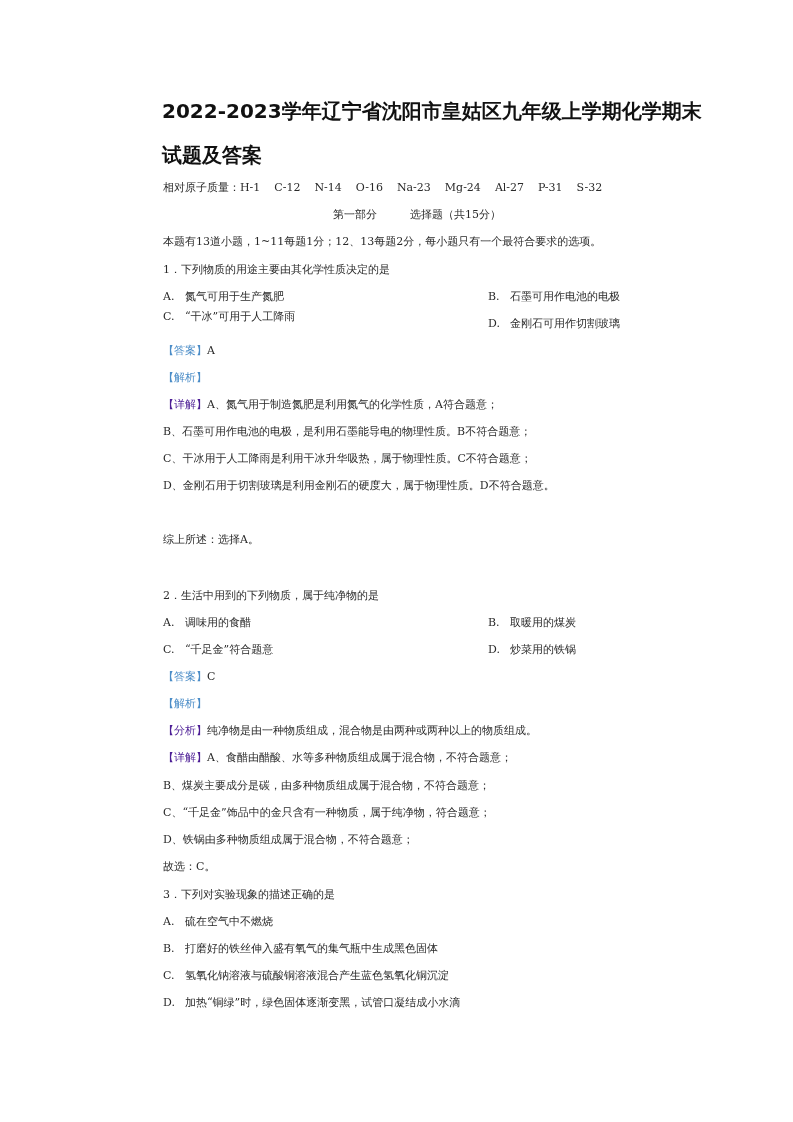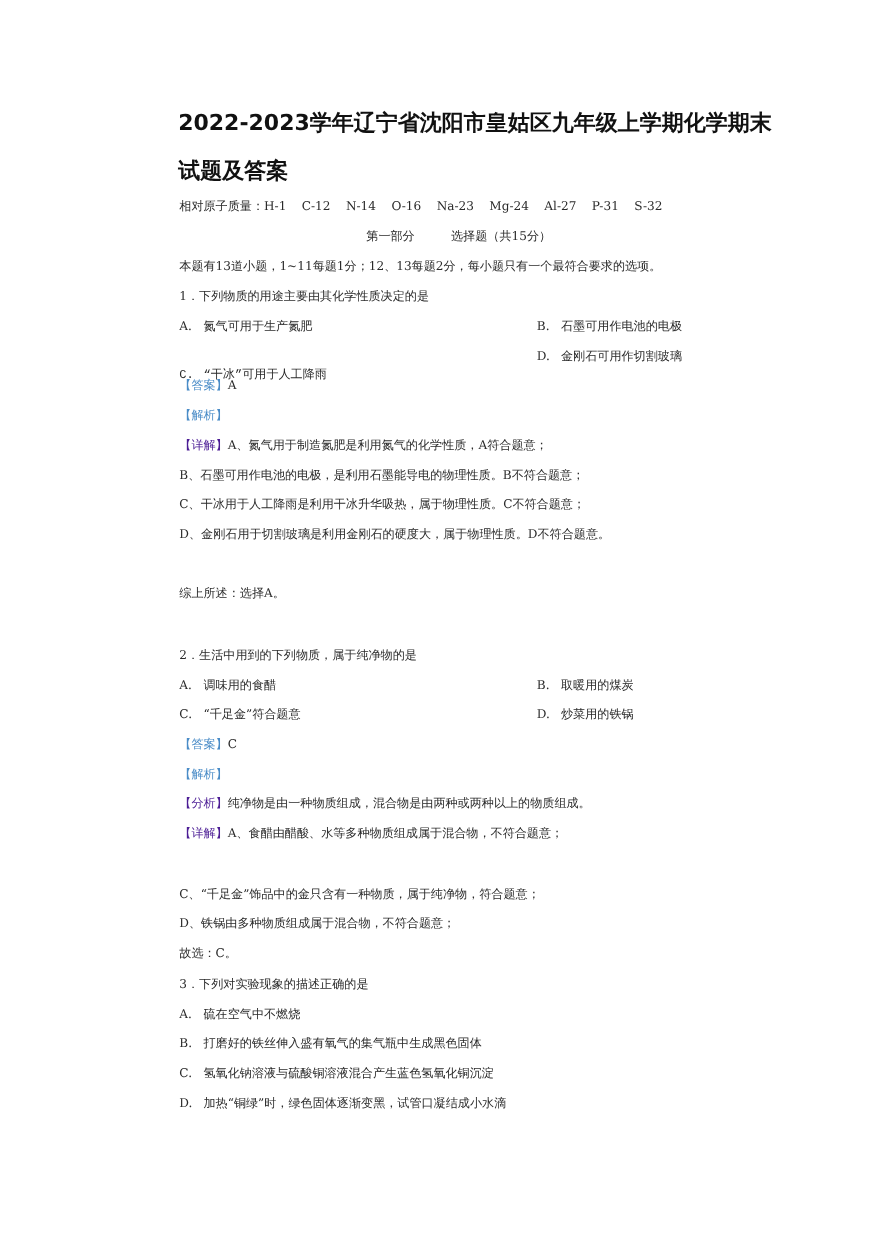--- a/index.html
+++ b/index.html
@@ -27,39 +27,40 @@
   <div class="line masses" style="top:179px;">
     <span style="margin-right:0">相对原子质量：</span><span>H-1</span><span>C-12</span><span>N-14</span><span>O-16</span><span>Na-23</span><span>Mg-24</span><span>Al-27</span><span>P-31</span><span>S-32</span>
   </div>
 
   <div class="line center" style="top:206px;">第一部分　　　选择题（共15分）</div>
   <div class="line" style="top:233px;">本题有13道小题，1~11每题1分；12、13每题2分，每小题只有一个最符合要求的选项。</div>
 
   <div class="line" style="top:261px;">1．下列物质的用途主要由其化学性质决定的是</div>
   <div class="line" style="top:288px;"><span class="opt-label">A.</span><span>氮气可用于生产氮肥</span></div>
   <div class="line col-b" style="top:288px;"><span class="opt-label">B.</span><span>石墨可用作电池的电极</span></div>
-  <div class="line" style="top:333px;font-family:Liberation Mono, monospace;"><span class="opt-label">C.</span><span>“干冰”可用于人工降雨</span></div>
+  <div class="line" style="top:308px;"><span class="opt-label">C.</span><span>“干冰”可用于人工降雨</span></div>
   <div class="line col-b" style="top:315px;"><span class="opt-label">D.</span><span>金刚石可用作切割玻璃</span></div>
   <div class="line" style="top:342px;"><span class="tag-blue">【答案】</span><span>A</span></div>
   <div class="line" style="top:369px;"><span class="tag-blue">【解析】</span></div>
   <div class="line" style="top:396px;"><span class="tag-dark">【详解】</span><span>A、氮气用于制造氮肥是利用氮气的化学性质，A符合题意；</span></div>
   <div class="line" style="top:423px;">B、石墨可用作电池的电极，是利用石墨能导电的物理性质。B不符合题意；</div>
   <div class="line" style="top:450px;">C、干冰用于人工降雨是利用干冰升华吸热，属于物理性质。C不符合题意；</div>
   <div class="line" style="top:477px;">D、金刚石用于切割玻璃是利用金刚石的硬度大，属于物理性质。D不符合题意。</div>
   <div class="line" style="top:531px;">综上所述：选择A。</div>
 
   <div class="line" style="top:587px;">2．生活中用到的下列物质，属于纯净物的是</div>
   <div class="line" style="top:614px;"><span class="opt-label">A.</span><span>调味用的食醋</span></div>
   <div class="line col-b" style="top:614px;"><span class="opt-label">B.</span><span>取暖用的煤炭</span></div>
   <div class="line" style="top:641px;"><span class="opt-label">C.</span><span>“千足金”符合题意</span></div>
   <div class="line col-b" style="top:641px;"><span class="opt-label">D.</span><span>炒菜用的铁锅</span></div>
   <div class="line" style="top:668px;"><span class="tag-blue">【答案】</span><span>C</span></div>
   <div class="line" style="top:695px;"><span class="tag-blue">【解析】</span></div>
   <div class="line" style="top:722px;"><span class="tag-dark">【分析】</span><span>纯净物是由一种物质组成，混合物是由两种或两种以上的物质组成。</span></div>
   <div class="line" style="top:749px;"><span class="tag-dark">【详解】</span><span>A、食醋由醋酸、水等多种物质组成属于混合物，不符合题意；</span></div>
+  <div class="line" style="top:777px;">B、煤炭主要成分是碳，由多种物质组成属于混合物，不符合题意；</div>
   <div class="line" style="top:804px;">C、“千足金”饰品中的金只含有一种物质，属于纯净物，符合题意；</div>
   <div class="line" style="top:831px;">D、铁锅由多种物质组成属于混合物，不符合题意；</div>
   <div class="line" style="top:858px;text-align:center;">故选：C。</div>
 
   <div class="line" style="top:886px;">3．下列对实验现象的描述正确的是</div>
   <div class="line" style="top:913px;"><span class="opt-label">A.</span><span>硫在空气中不燃烧</span></div>
   <div class="line" style="top:940px;"><span class="opt-label">B.</span><span>打磨好的铁丝伸入盛有氧气的集气瓶中生成黑色固体</span></div>
   <div class="line" style="top:967px;"><span class="opt-label">C.</span><span>氢氧化钠溶液与硫酸铜溶液混合产生蓝色氢氧化铜沉淀</span></div>
   <div class="line" style="top:994px;"><span class="opt-label">D.</span><span>加热“铜绿”时，绿色固体逐渐变黑，试管口凝结成小水滴</span></div>
 

